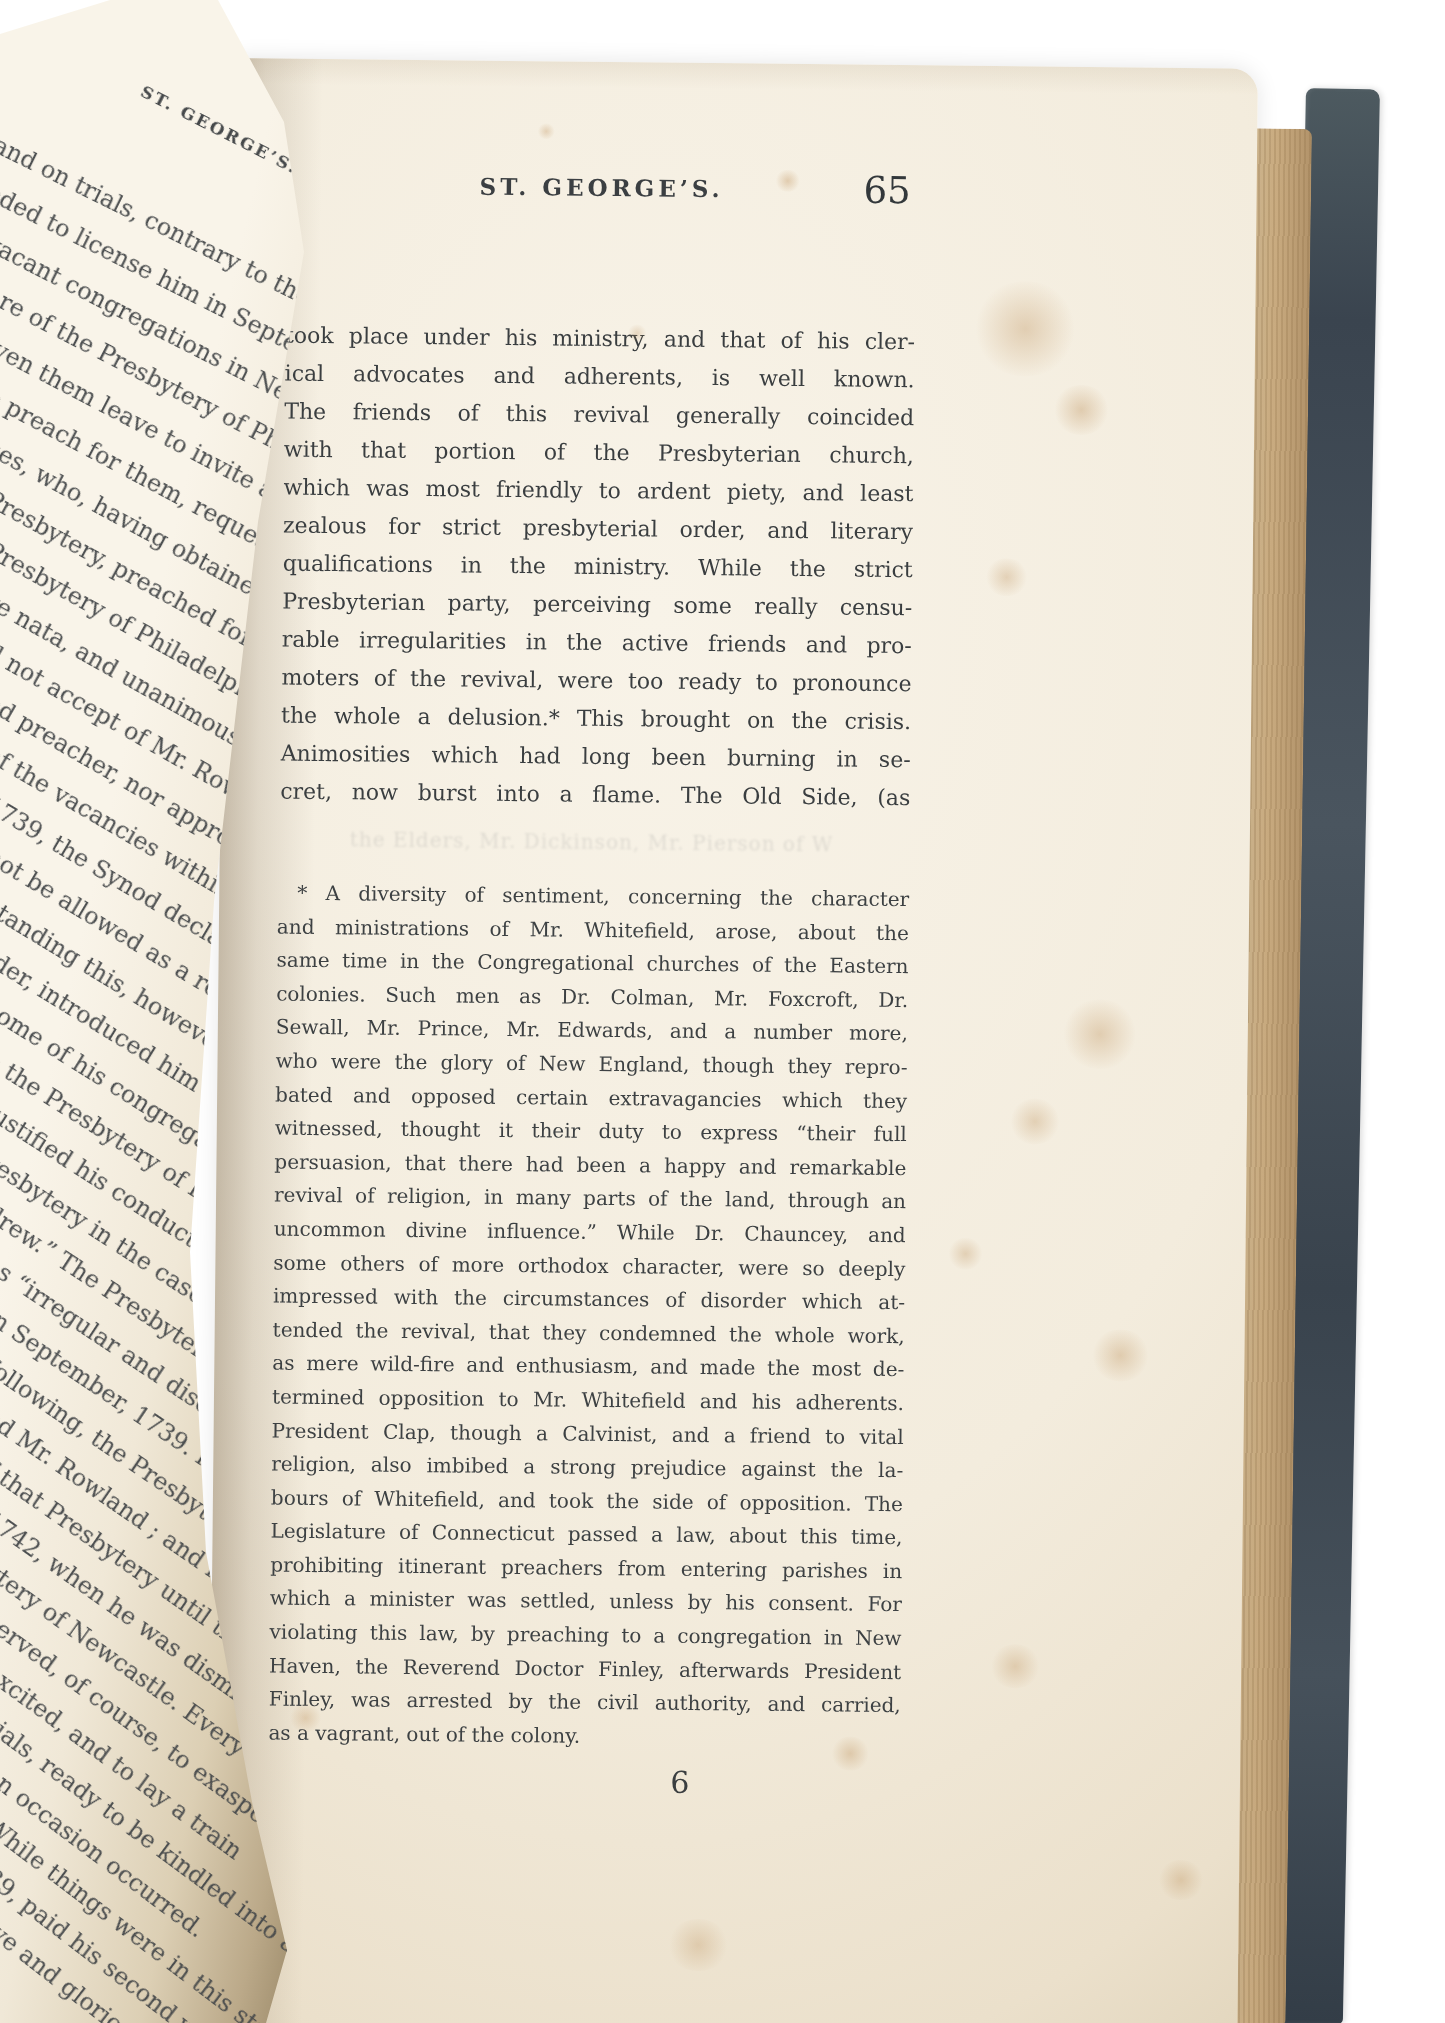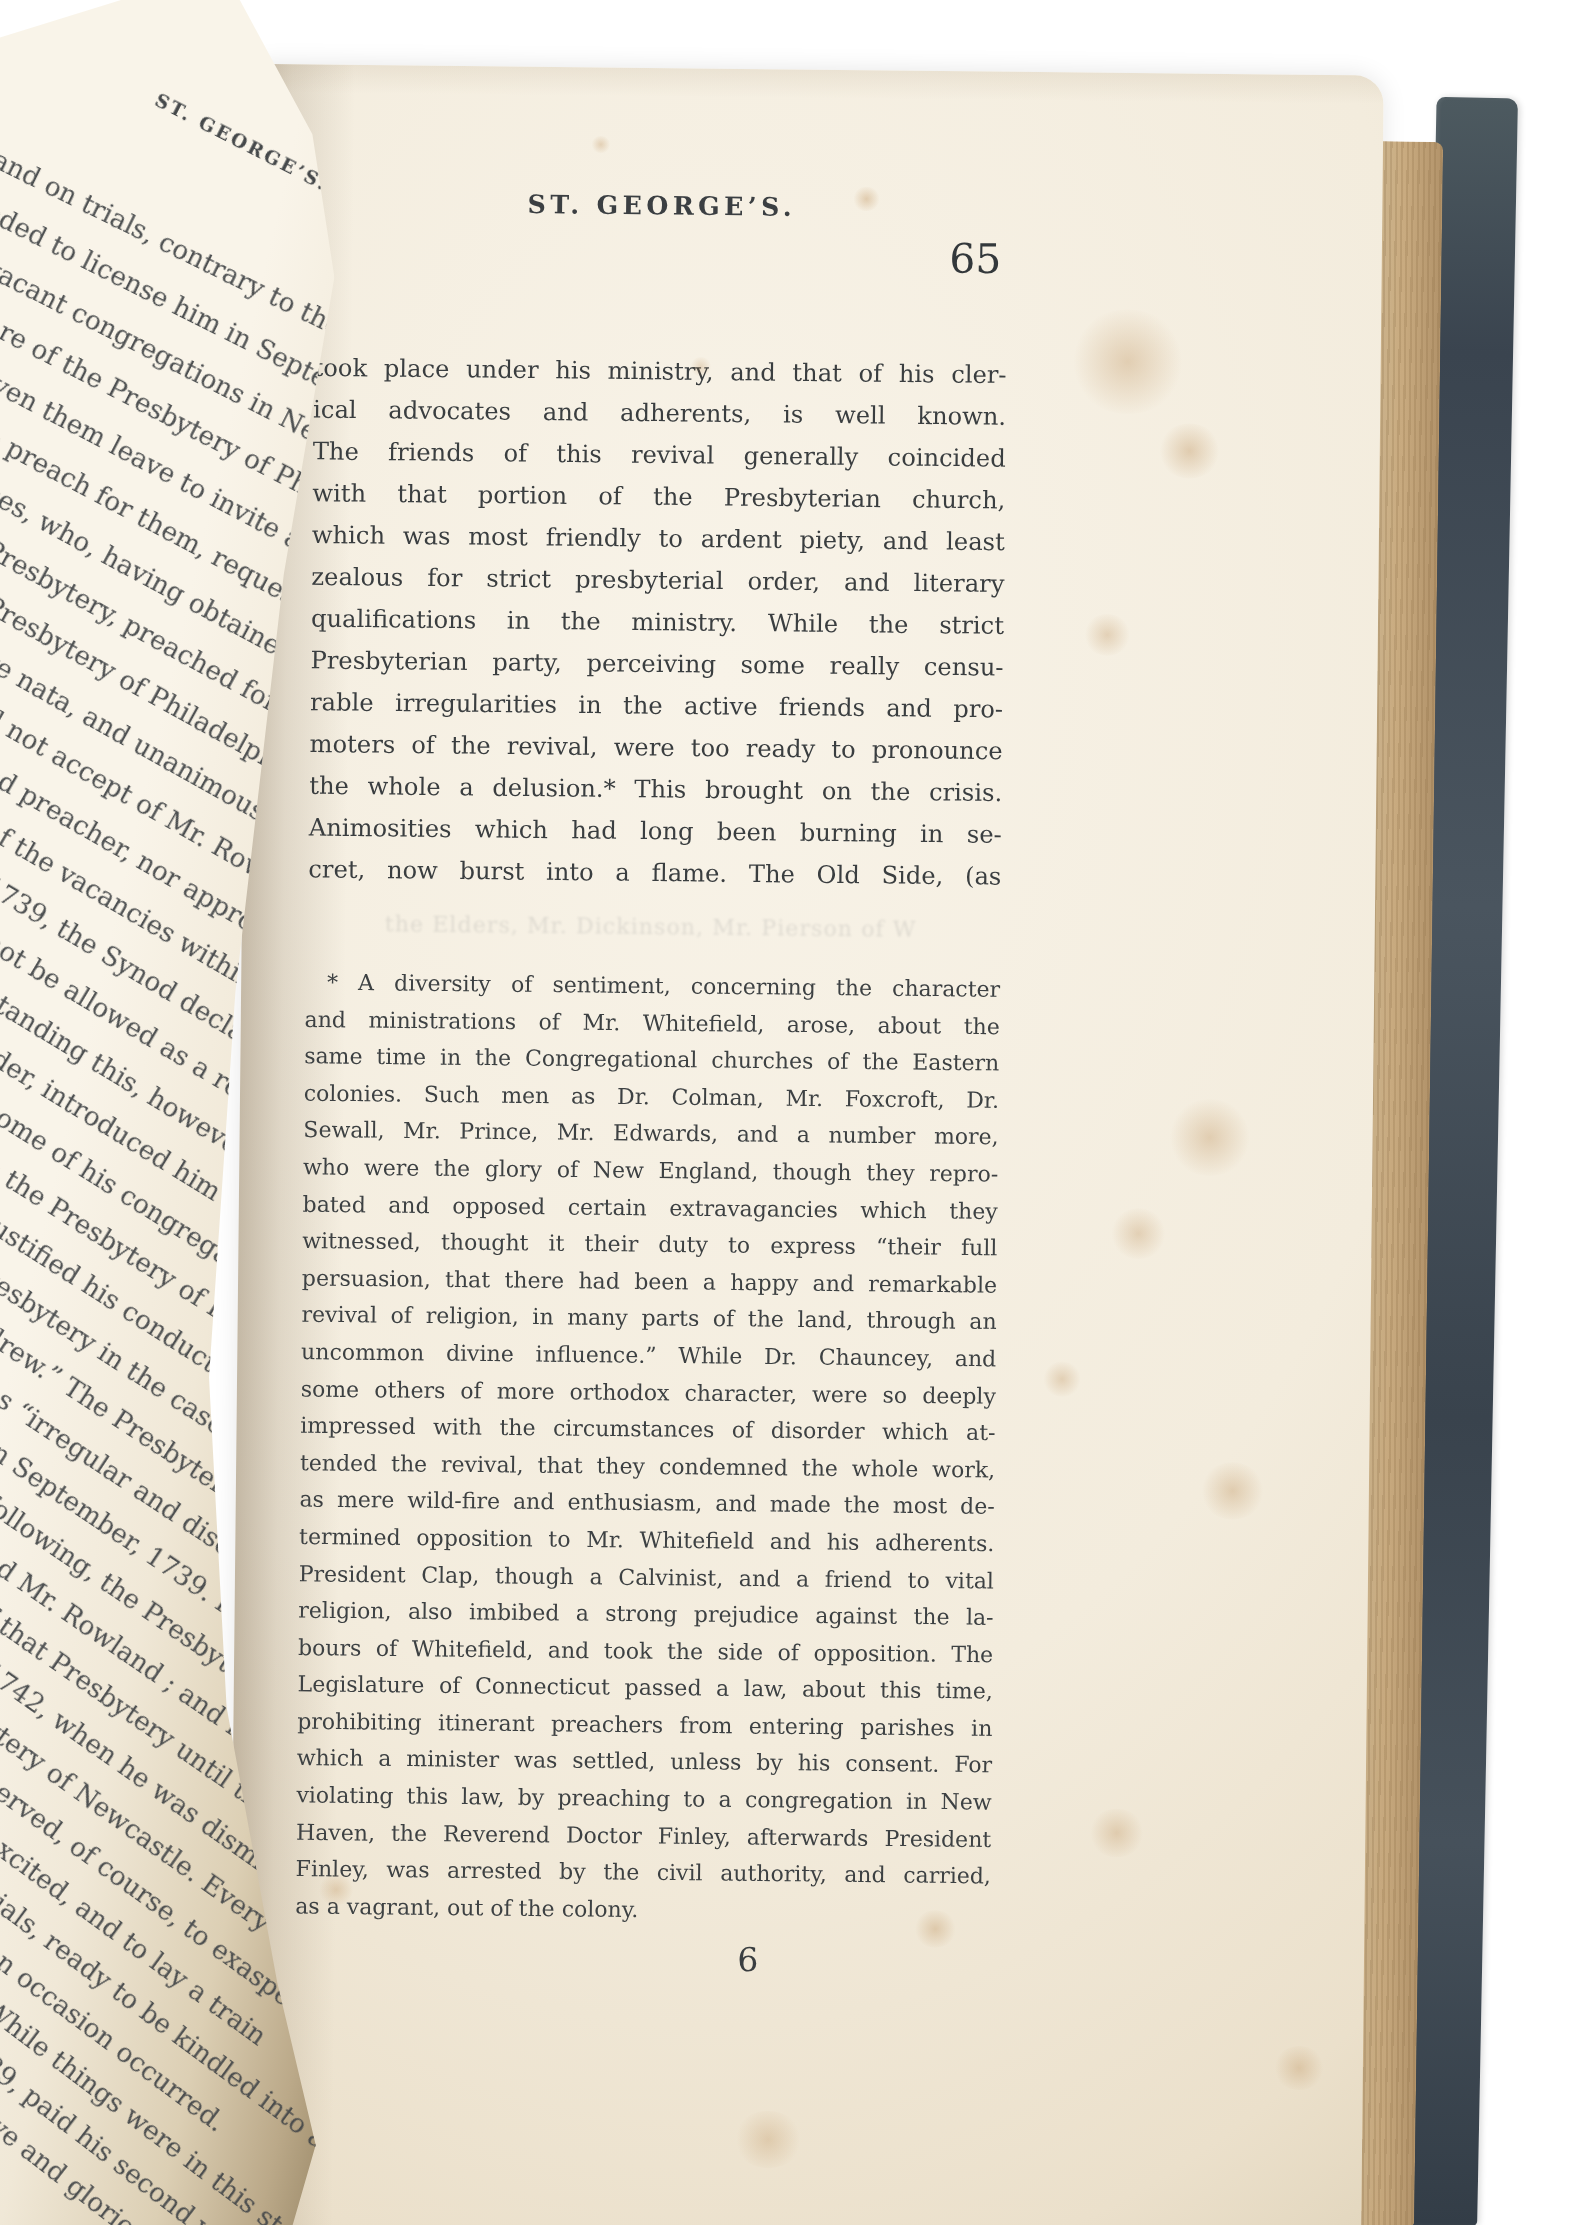--- a/index.html
+++ b/index.html
@@ -42,21 +42,21 @@
     content:"";position:absolute;left:0;top:0;right:0;height:26px;
     background:linear-gradient(180deg,rgba(140,115,80,.10),rgba(140,115,80,0));
     border-radius:16px 26px 0 0;pointer-events:none;
   }
   #header-row{position:absolute;left:60px;top:112px;width:630px;height:40px;}
   #running-header{
     display:block;text-align:center;font-size:23px;letter-spacing:4px;
     font-variant:small-caps;font-weight:bold;color:#3b3f42;
   }
   #page-number{
-    position:absolute;right:6px;top:-8px;font-size:37px;color:#33383b;margin-top:45px;
+    position:absolute;right:6px;top:-8px;font-size:37px;color:#33383b;
   }
   #body-lines{position:absolute;left:60px;top:258px;width:630px;}
   .jline{
     text-align:justify;text-align-last:justify;height:38px;line-height:38px;
     font-size:22px;color:#3a3e40;white-space:normal;overflow:visible;
   }
   #footnote-lines{position:absolute;left:58px;top:818px;width:632px;}
   #footnote-lines .jline{height:33.6px;line-height:33.6px;font-size:20px;color:#3d4143;}
   .jline.lastline{text-align-last:left;}
   #bleed-through{

